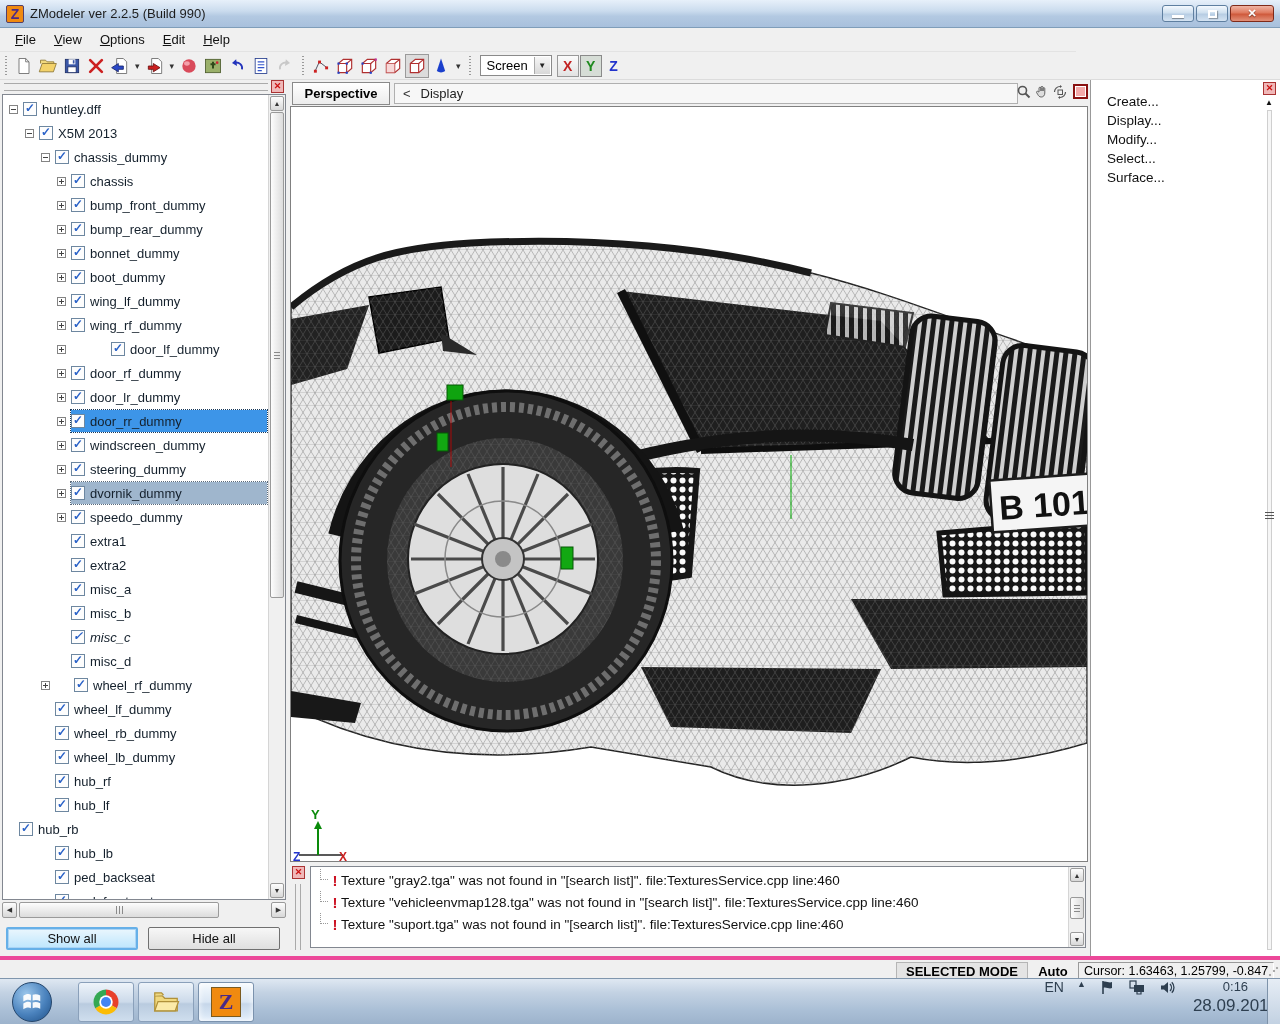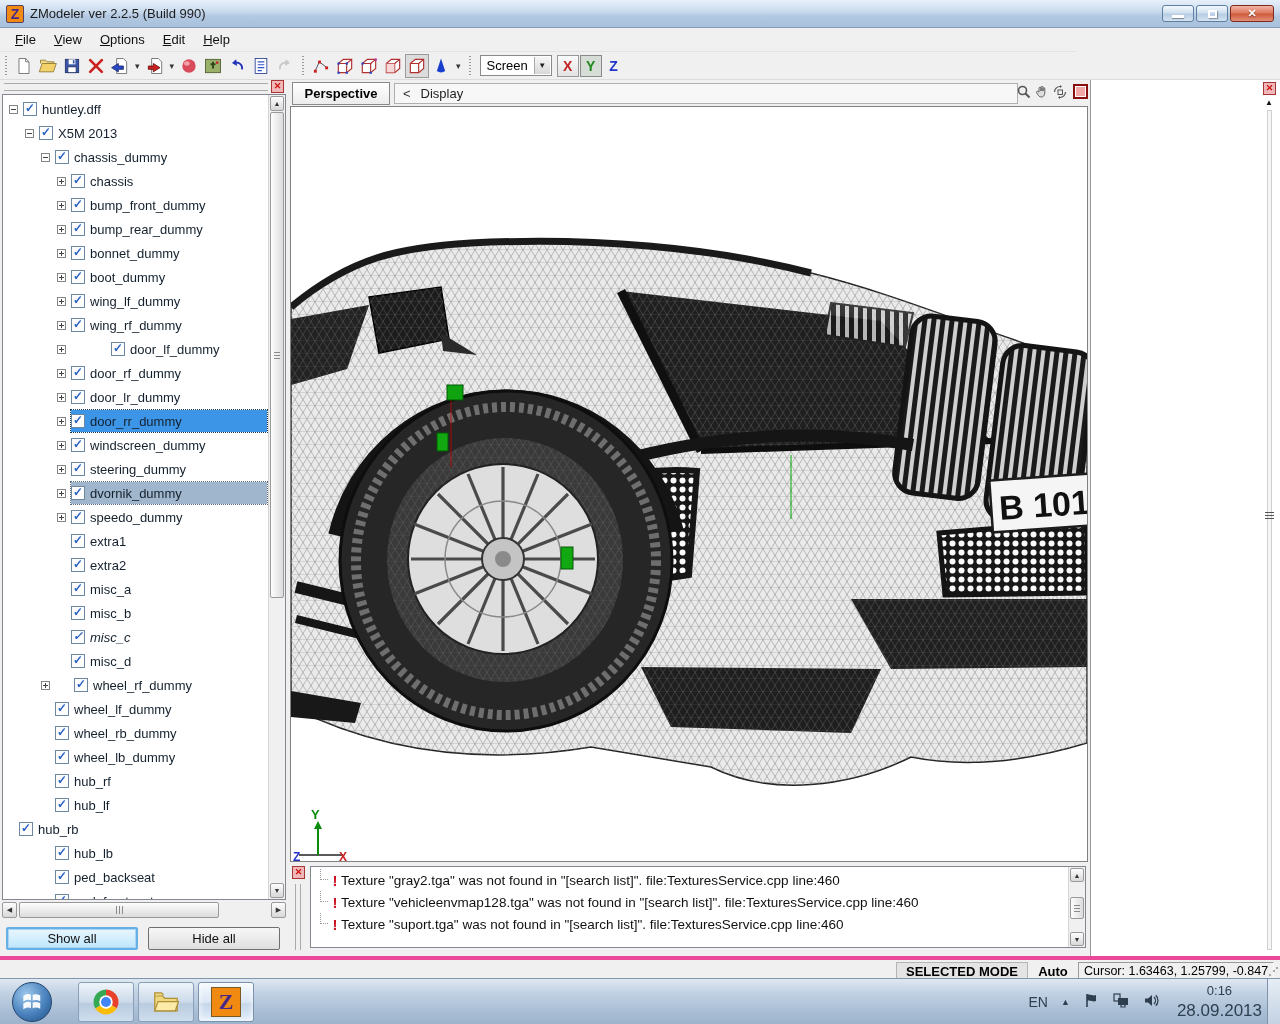--- a/index.html
+++ b/index.html
@@ -133,21 +133,21 @@
   #taskbar { position:absolute; left:0; top:978px; width:1280px; height:46px;
     background:linear-gradient(#dfe8f2 0%, #c3d2e3 30%, #aabfd6 70%, #9db3cc 100%); border-top:1px solid #8096ad; }
   #start-orb { position:absolute; left:12px; top:3px; width:40px; height:40px; border-radius:50%;
     background:radial-gradient(circle at 35% 30%, #9cc7ec, #4a82bd 55%, #1e4f86); border:1px solid #24456b;
     display:flex; align-items:center; justify-content:center; }
   .task-btn { position:absolute; top:3px; width:56px; height:40px; border:1px solid #8aa0ba; border-radius:3px;
     background:linear-gradient(#eef4fa, #ccdaea 50%, #b9cbdf 55%, #cfdeee); display:flex; align-items:center; justify-content:center; }
   .task-btn.active { background:linear-gradient(#f6fafe,#d9e6f4 50%,#c6d7ea 55%,#e2eefb); border-color:#7b92ad; box-shadow:inset 0 0 6px rgba(255,255,255,.9); }
   .task-btn svg { width:30px; height:30px; }
   #tb-z { width:30px; height:30px; background:#f08a10; border:1px solid #7a5a20; color:#4b2a86; font-weight:bold; font-size:22px; line-height:27px; text-align:center; font-family:"Liberation Serif", serif; }
-  #tray { position:absolute; right:18px; top:0; height:46px; display:flex; align-items:center; gap:13px; color:#2e3f50; }
+  #tray { position:absolute; right:2px; top:0; height:46px; display:flex; align-items:flex-start; gap:13px; color:#2e3f50; }
   #tray-lang { font-size:14px; }
   #tray-arrow { font-size:9px; }
   #tray svg { width:17px; height:17px; }
   #tray-clock { text-align:center; line-height:1.25; padding-left:4px; }
   #tray-time { font-size:13px; }
   #tray-date { font-size:17px; }
   #show-desktop { position:absolute; right:0; top:0; width:13px; height:46px; border-left:1px solid #7e93aa;
     background:linear-gradient(#e6edf5,#c2d1e2); }
 </style>
 </head>
@@ -838,20 +838,27 @@
       </div>
     </div>
   </div>
 </div>
 
 <div id="right-panel">
   <div id="rp-close" class="close-x">✕</div>
   <div id="rp-up">▲</div>
   <div id="rp-track"></div>
   <div id="rp-grip"></div>
+  <div id="cmds">
+      <div class="cmd-item">Create...</div>
+      <div class="cmd-item">Display...</div>
+      <div class="cmd-item">Modify...</div>
+      <div class="cmd-item">Select...</div>
+      <div class="cmd-item">Surface...</div>
+    </div>
 </div>
 
 <div id="statusbar">
   <div id="sb-mode" class="sb-seg">SELECTED MODE</div>
   <div id="sb-auto" class="sb-seg">Auto</div>
   <div id="sb-cursor" class="sb-seg">Cursor: 1.63463, 1.25799, -0.847</div>
   <div id="sb-grip"></div>
 </div>
 
 <div id="taskbar">

